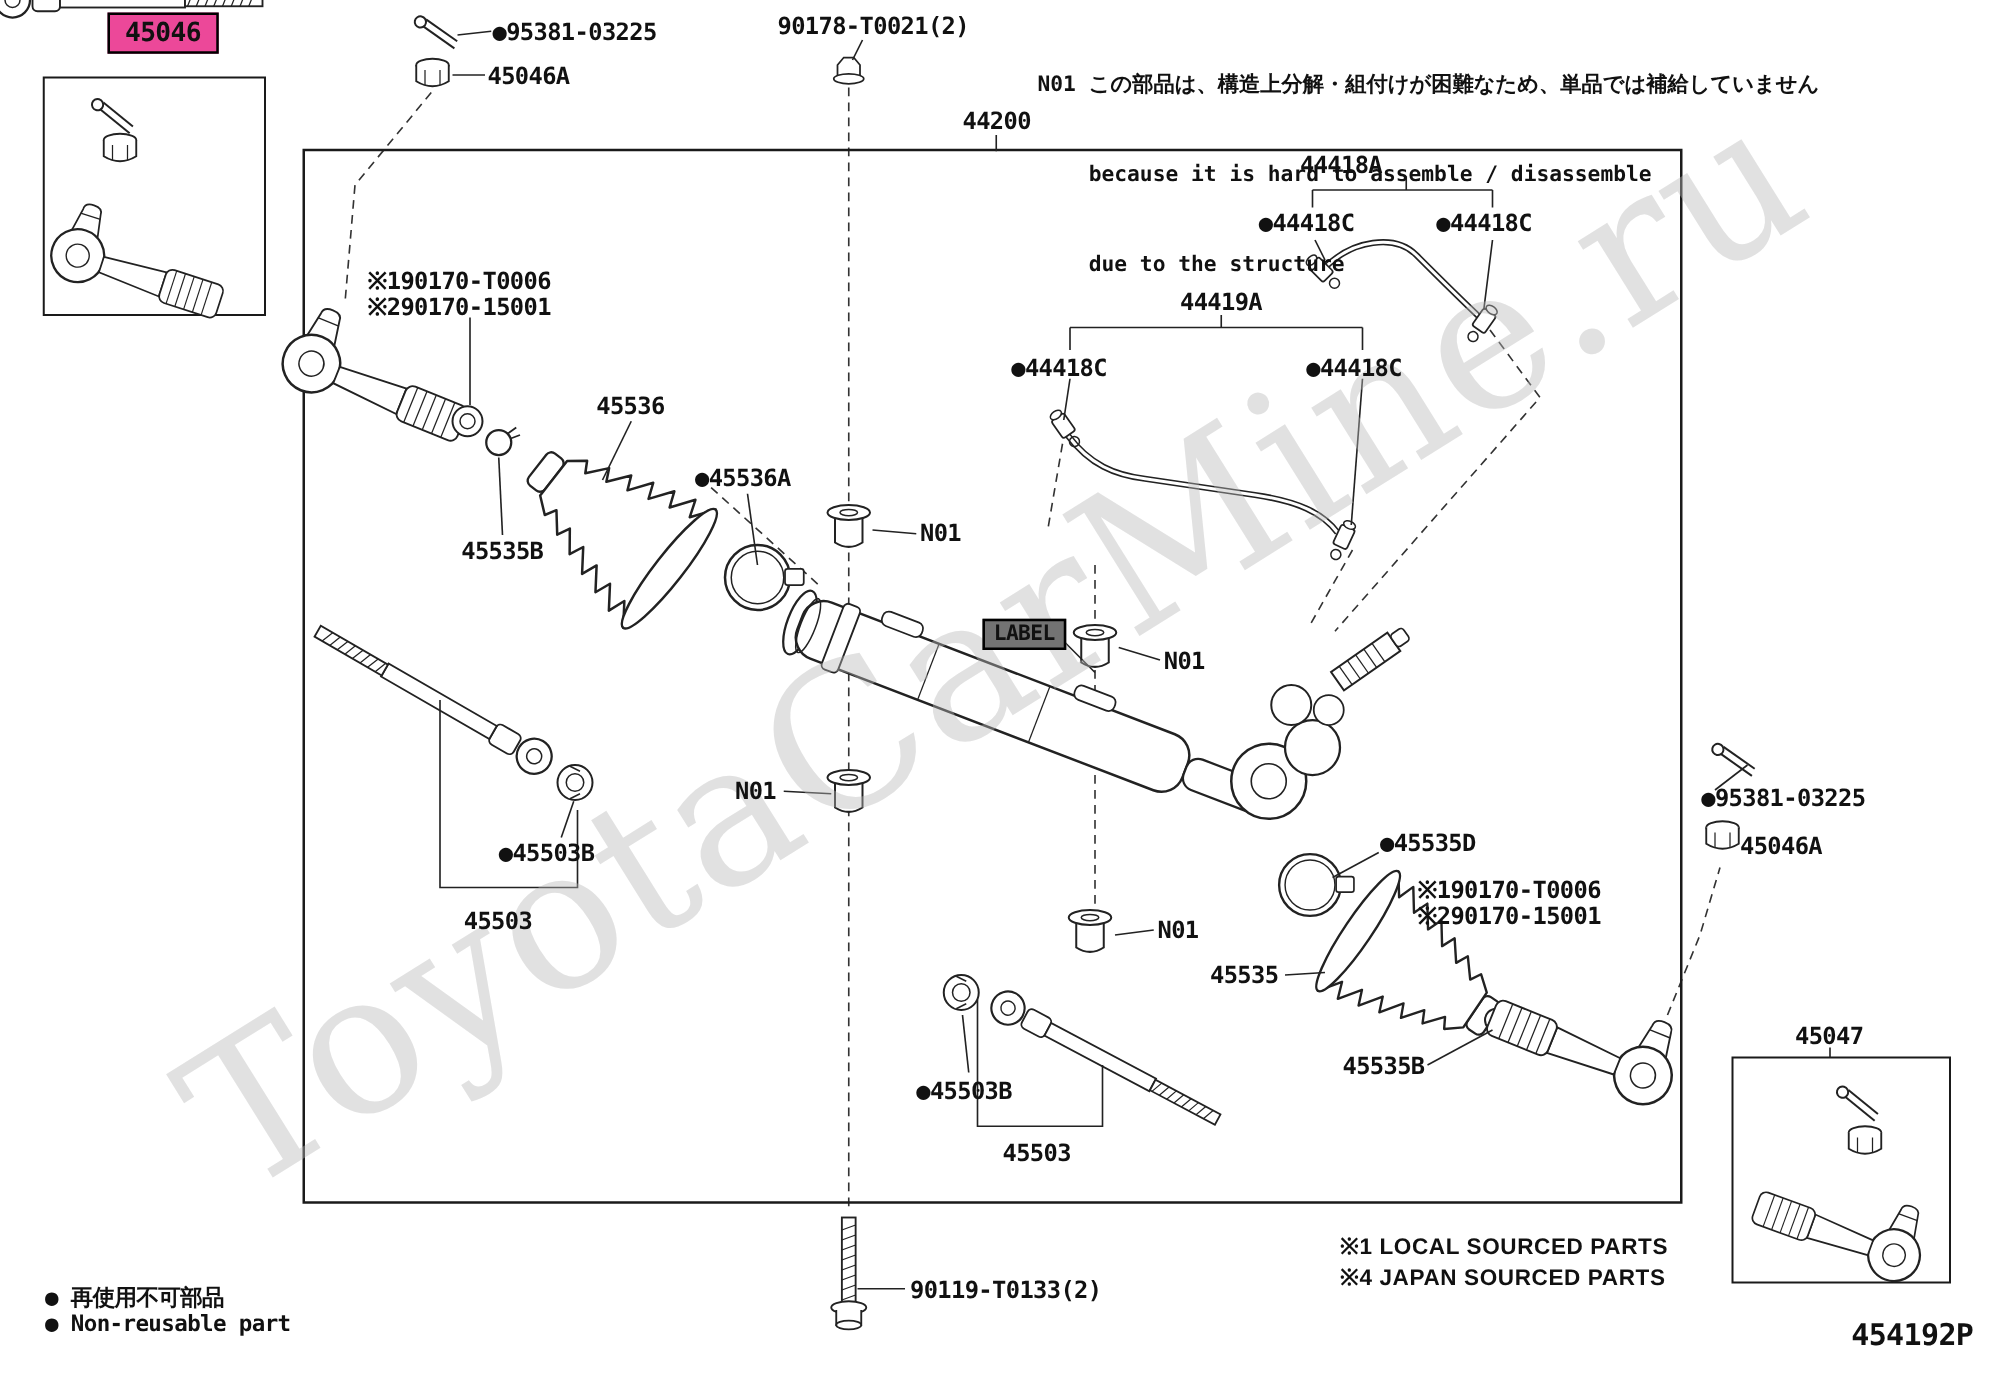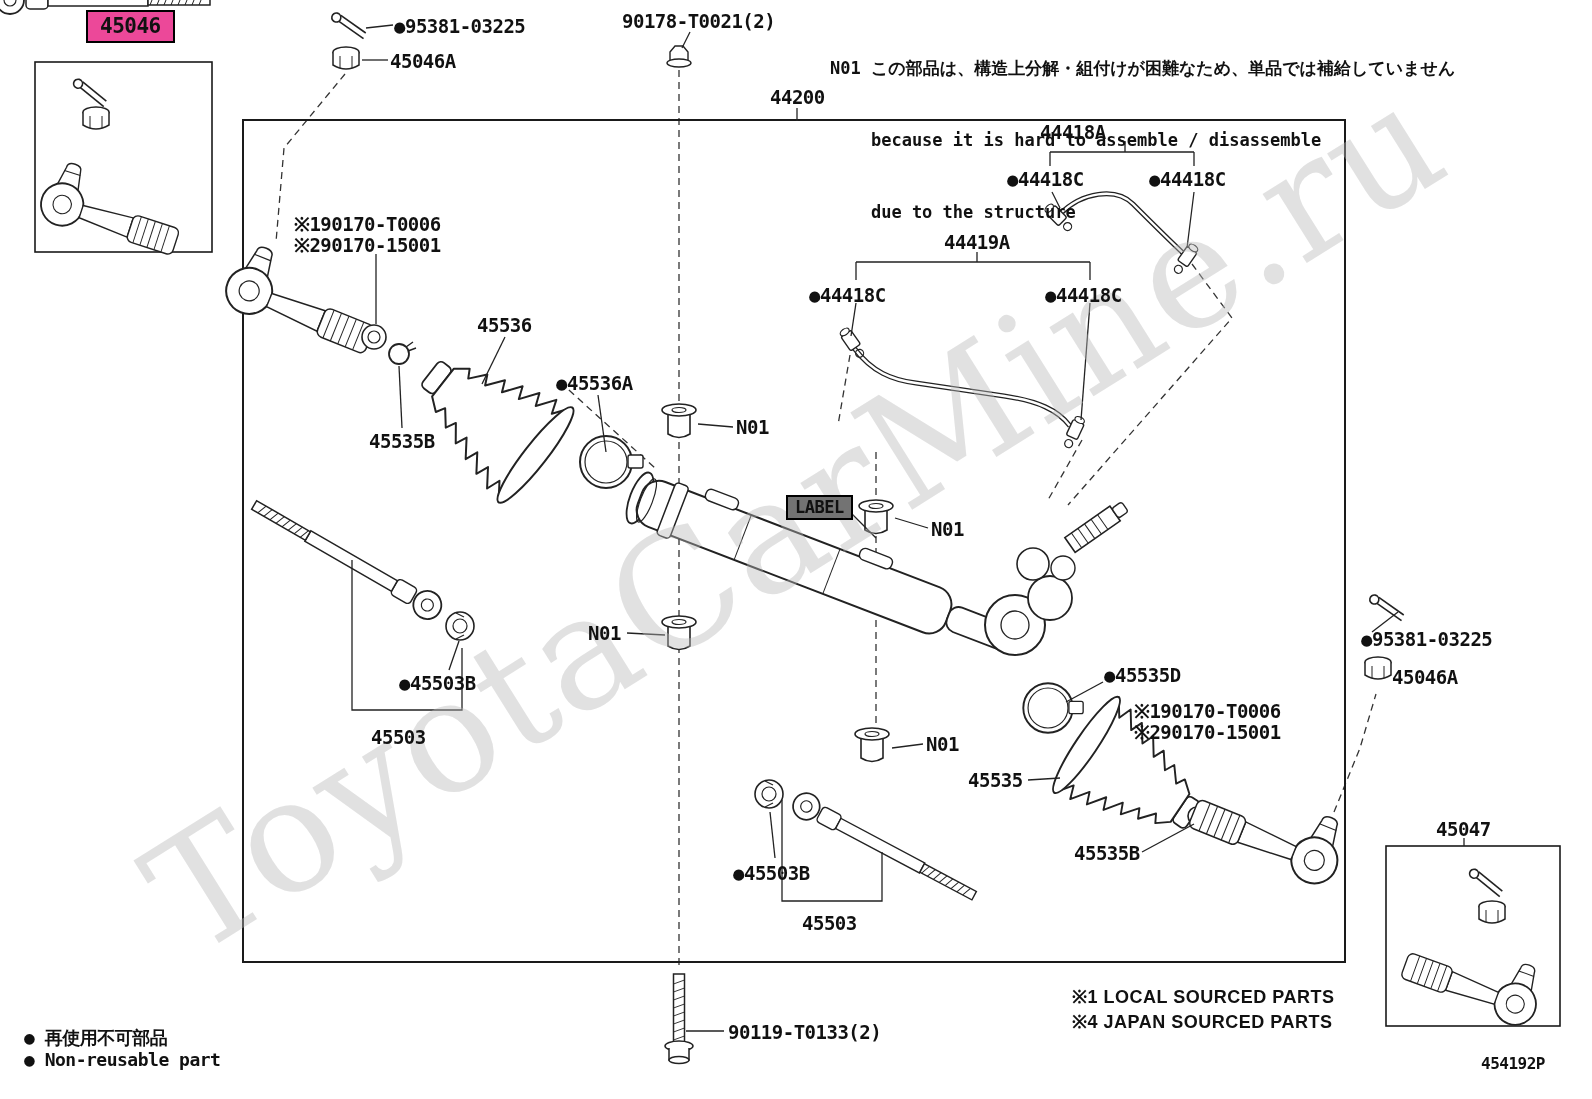--- a/index.html
+++ b/index.html
@@ -9,22 +9,22 @@
   .watermark{position:absolute;left:-120px;top:408px;width:1830px;height:220px;line-height:220px;
              text-align:center;font-family:"DejaVu Serif",serif;font-size:158px;letter-spacing:2px;
              color:#b9b9b9;opacity:.42;transform:rotate(-32deg);pointer-events:none;z-index:2;white-space:nowrap;}
   .lbl{position:absolute;z-index:3;font-family:"DejaVu Sans Mono",monospace;font-size:19px;
        font-weight:700;letter-spacing:-0.5px;white-space:nowrap;color:#111;}
   .boxed{border:2.5px solid #000;padding:2px 12px 3px;font-size:21px;background:#ec4899;}
   .tagbox{border:2px solid #000;padding:0 7px 1px;font-size:17px;background:#737373;}
   .note{position:absolute;left:830px;top:8px;z-index:3;font-size:17px;font-weight:700;
         line-height:24px;white-space:pre;}
   .sans{font-family:"Liberation Sans",sans-serif;font-weight:700;letter-spacing:.5px;font-size:18px;text-align:center;}
-  .legend{font-size:18px;}
-  .code{font-size:16px;}
+  .legend{font-size:18px;margin-left:12px;}
+  .code{font-size:24px;}
 </style>
 </head>
 <body>
 
 <div id="stage">
 
   <svg class="diagram" width="1592" height="1099" viewBox="0 0 1592 1099">
     <defs>
       <g id="tierod">
         <path d="M10,28 L14,6 Q14,0 22,0 Q30,0 30,6 L34,28" fill="#fff" stroke="#222" stroke-width="1.5"></path>

